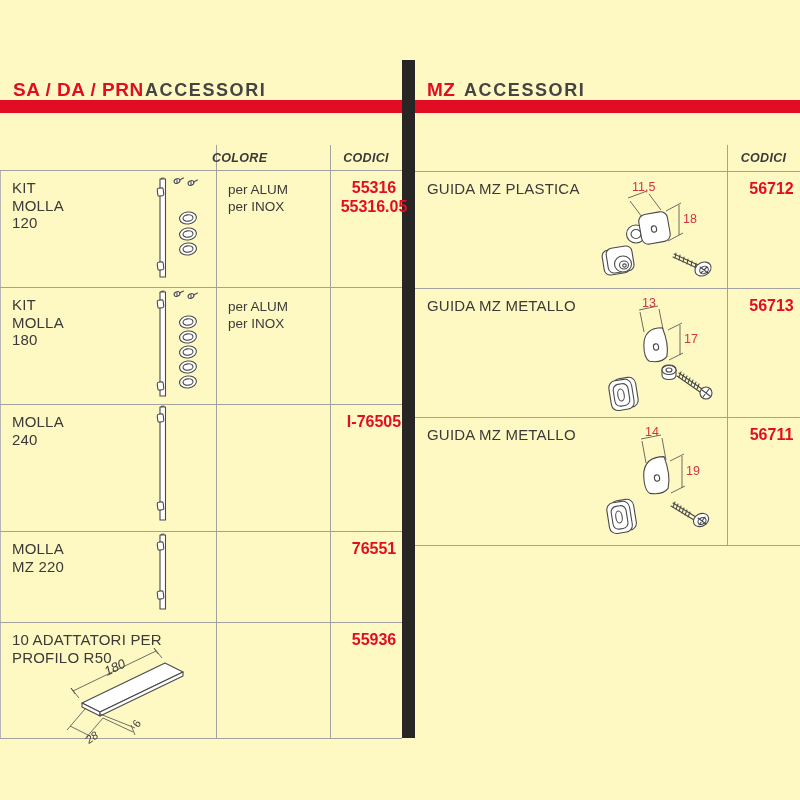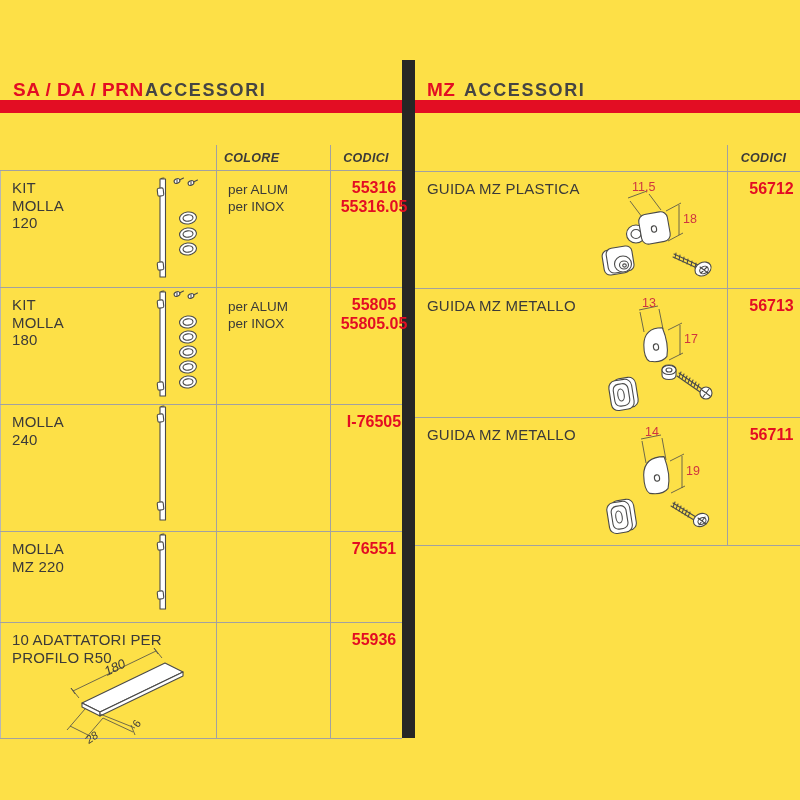--- a/index.html
+++ b/index.html
@@ -1,16 +1,16 @@
 <!DOCTYPE html>
 <html><head>
 <meta charset="utf-8">
 <style>
   html,body{margin:0;padding:0;background:#fff;}
-  #page{position:relative;width:800px;height:800px;background:#fde047;
+  #page{position:relative;width:800px;height:800px;background:#fef9c3;
         font-family:"Liberation Sans",sans-serif;overflow:hidden;color:#3b3a39;}
   .abs{position:absolute;}
   .title-code{color:#e30d23;font-weight:700;font-size:19px;letter-spacing:.5px;}
   .title-main{color:#454443;font-weight:700;font-size:18px;letter-spacing:1.6px;}
   .band{background:#e30d23;height:13px;}
   .divider{background:#272625;}
   .hl{background:#a2a1a0;height:1px;}
   .vl{background:#a2a1a0;width:1px;}
   .colhead{font-style:italic;font-weight:700;font-size:12.5px;color:#3b3a39;letter-spacing:.3px;}
   .name{font-size:15px;line-height:17.5px;letter-spacing:.2px;color:#3b3a39;}
@@ -44,21 +44,21 @@
   <div class="abs vl" style="left:0;top:170px;height:568px;background:#b7b6b5;"></div>
   <div class="abs vl" style="left:216px;top:145px;height:593px;"></div>
   <div class="abs vl" style="left:330px;top:145px;height:593px;"></div>
   <div class="abs hl" style="left:0;top:170px;width:402px;"></div>
   <div class="abs hl" style="left:0;top:287px;width:402px;"></div>
   <div class="abs hl" style="left:0;top:404px;width:402px;"></div>
   <div class="abs hl" style="left:0;top:531px;width:402px;"></div>
   <div class="abs hl" style="left:0;top:622px;width:402px;"></div>
   <div class="abs hl" style="left:0;top:738px;width:402px;"></div>
 
-  <span class="abs colhead" style="left:224px;top:151px;">COLORE</span>
+  <span class="abs colhead" style="left:212px;top:151px;">COLORE</span>
   <div class="abs colhead codecol-l center" style="top:151px;">CODICI</div>
 
   <div class="abs vl" style="left:727px;top:145px;height:400px;"></div>
   <div class="abs hl" style="left:415px;top:171px;width:385px;"></div>
   <div class="abs hl" style="left:415px;top:288px;width:385px;"></div>
   <div class="abs hl" style="left:415px;top:417px;width:385px;"></div>
   <div class="abs hl" style="left:415px;top:545px;width:385px;"></div>
 
   <div class="abs colhead codecol-r center" style="top:151px;">CODICI</div>
 
@@ -77,24 +77,20 @@
   </div>
 
   <div class="abs name" style="left:12px;top:296px;">
     <div>KIT</div>
     <div>MOLLA</div>
     <div>180</div>
   </div>
   <div class="abs colore" style="left:228px;top:298px;">
     <div>per ALUM</div>
     <div>per INOX</div>
-  </div>
-  <div class="abs code codecol-l" style="top:295px;">
-    <div>55805</div>
-    <div>55805.05</div>
   </div>
 
   <div class="abs name" style="left:12px;top:413px;">
     <div>MOLLA</div>
     <div>240</div>
   </div>
   <div class="abs code codecol-l" style="top:412px;">
     <div>I-76505</div>
   </div>
 

